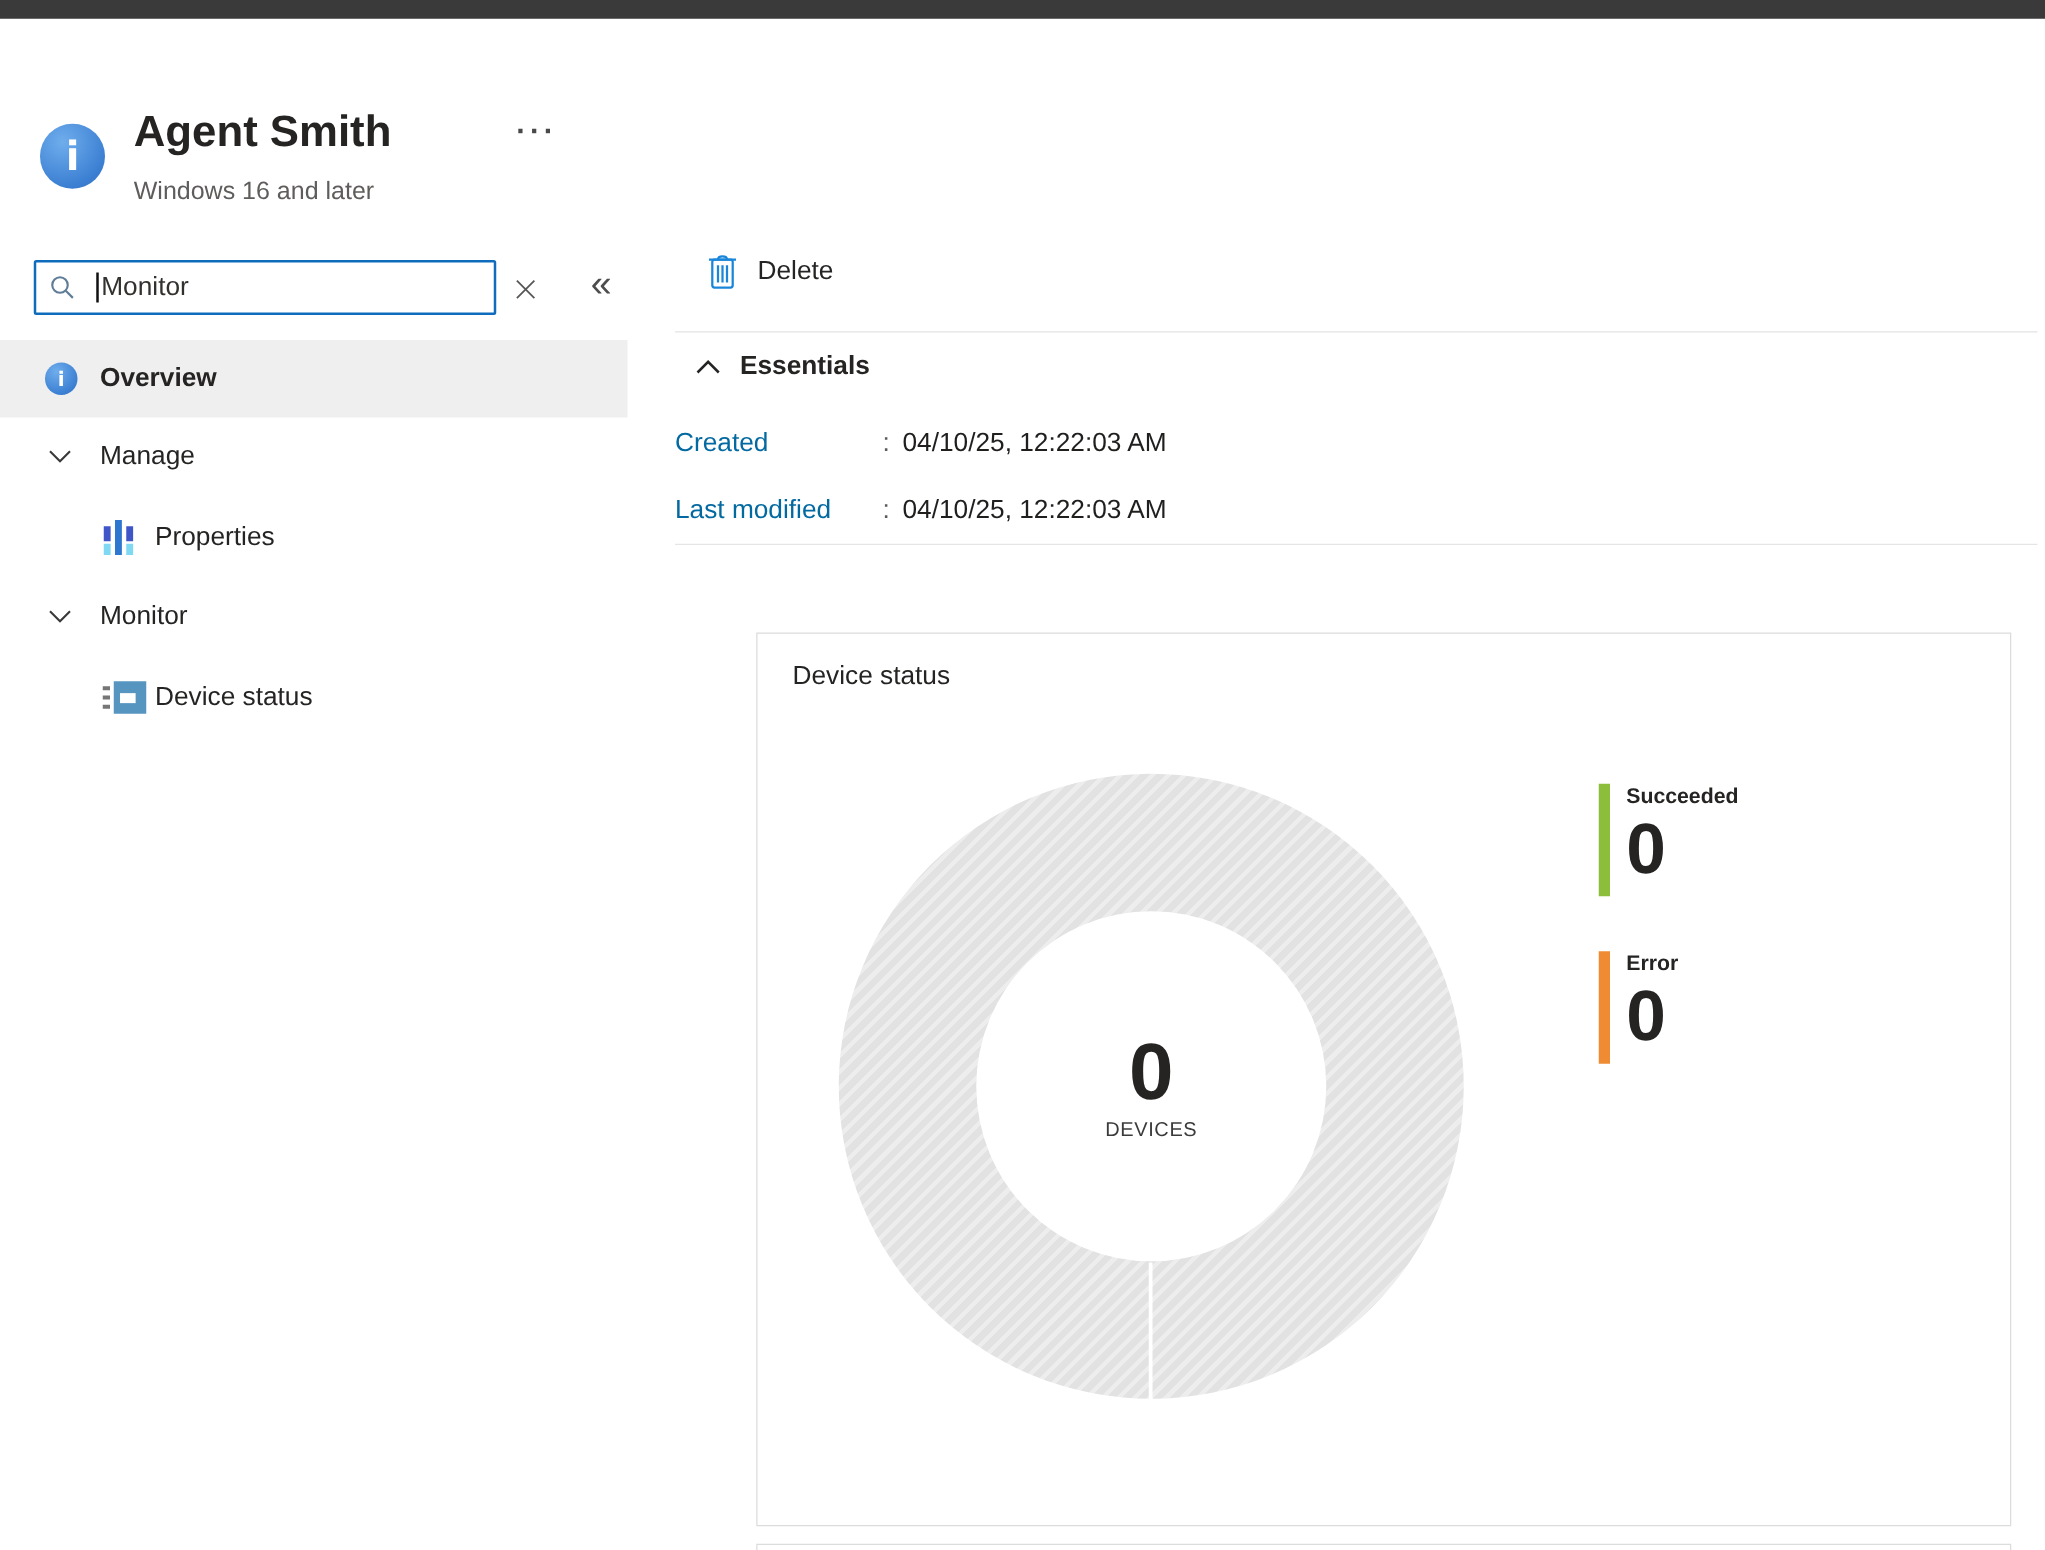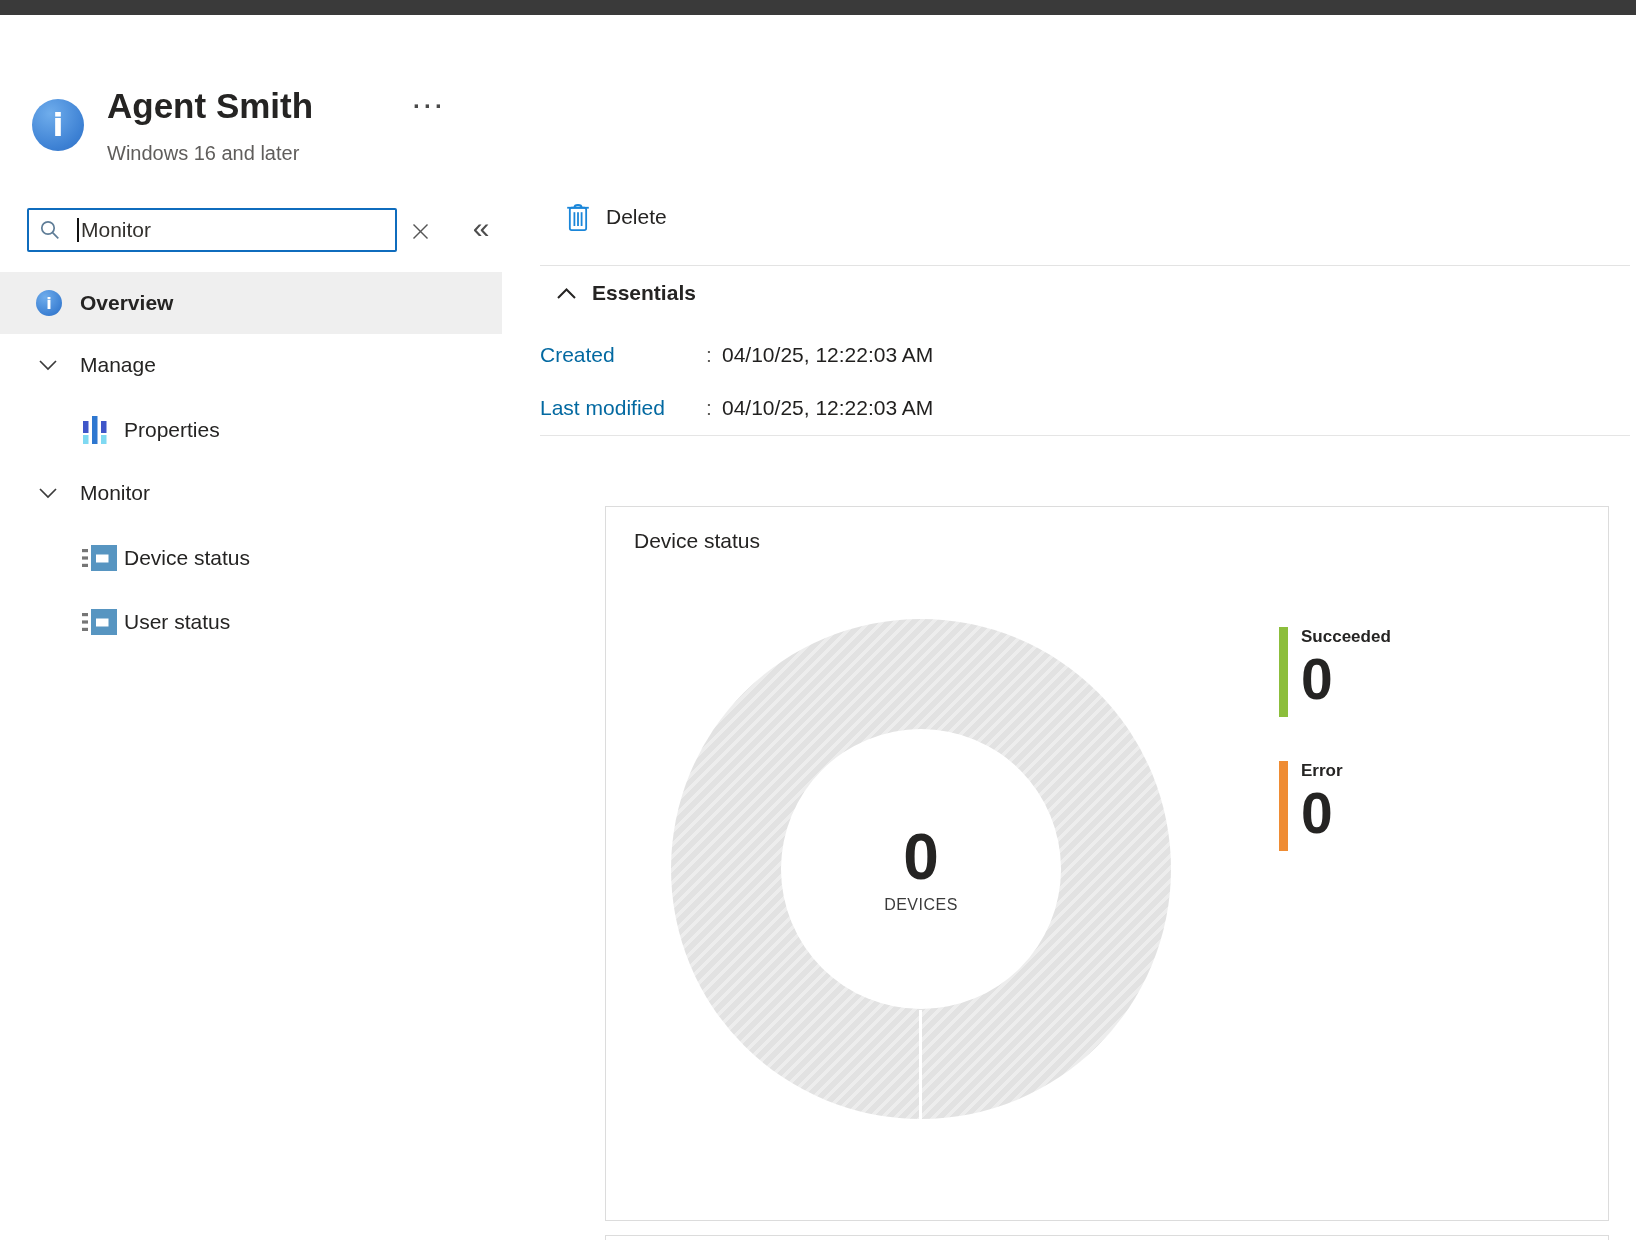--- a/index.html
+++ b/index.html
@@ -174,32 +174,20 @@
         <rect x="0" y="5" width="6" height="3.2" fill="#767676"></rect>
           <rect x="0" y="12.4" width="6" height="3.2" fill="#767676"></rect>
           <rect x="0" y="19.8" width="6" height="3.2" fill="#767676"></rect>
         <rect x="9" y="1" width="26" height="26" fill="#5795c1"></rect>
         <rect x="14" y="10.5" width="12.5" height="8" fill="#ffffff"></rect>
       </svg>
     </span>
     <span class="label child-label">Device status</span>
   </div>
 
-  <div class="nav-row row-user">
-    <span class="child-icon">
-      <svg width="36" height="28" viewBox="0 0 36 28">
-        <rect x="0" y="5" width="6" height="3.2" fill="#767676"></rect>
-          <rect x="0" y="12.4" width="6" height="3.2" fill="#767676"></rect>
-          <rect x="0" y="19.8" width="6" height="3.2" fill="#767676"></rect>
-        <rect x="9" y="1" width="26" height="26" fill="#5795c1"></rect>
-        <rect x="14" y="10.5" width="12.5" height="8" fill="#ffffff"></rect>
-      </svg>
-    </span>
-    <span class="label child-label">User status</span>
-  </div>
 
   <div class="delete-btn">
     <span>
       <svg width="24" height="30" viewBox="0 0 20 25" fill="none" stroke="#1a86d9" stroke-width="1.5">
         <path d="M7 4.6 C7 1.8 13 1.8 13 4.6"></path>
         <line x1="1" y1="4.8" x2="19" y2="4.8"></line>
         <rect x="3.2" y="4.8" width="13.6" height="18.6" rx="1.5"></rect>
         <line x1="7" y1="8.5" x2="7" y2="20"></line>
         <line x1="10" y1="8.5" x2="10" y2="20"></line>
         <line x1="13" y1="8.5" x2="13" y2="20"></line>

